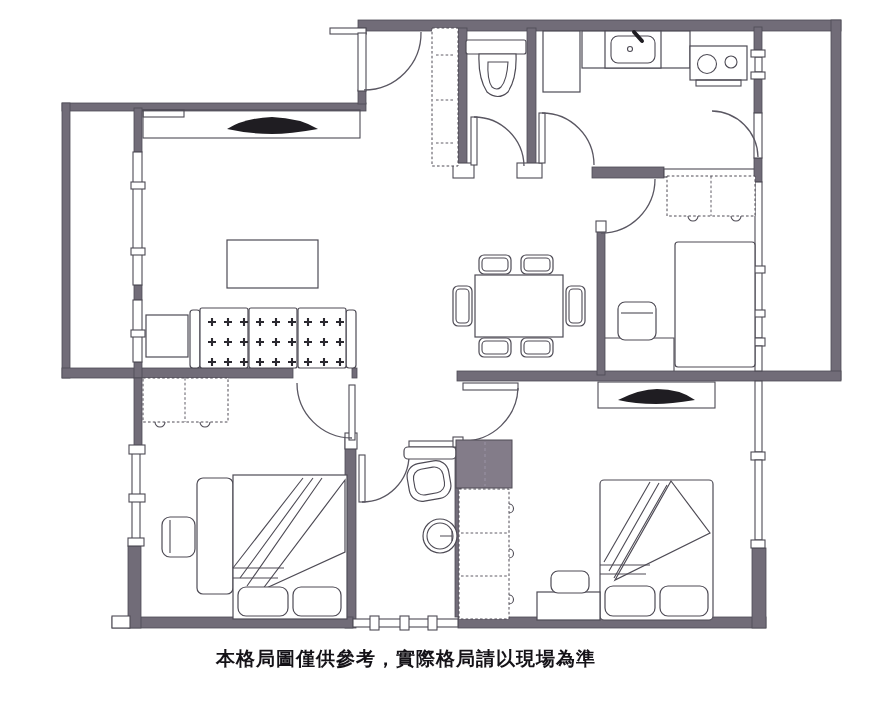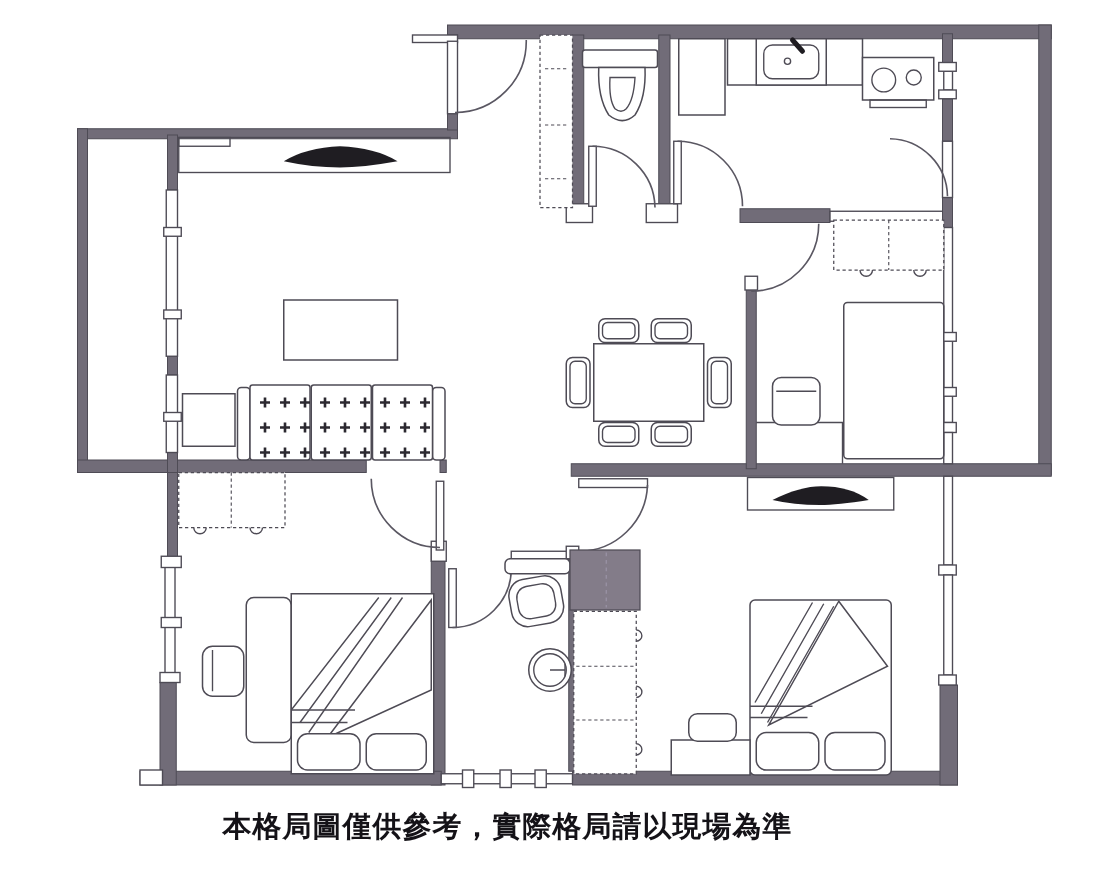--- a/index.html
+++ b/index.html
@@ -15,21 +15,21 @@
   .furn{fill:#fff;stroke:var(--outline);stroke-width:1.2;}
   .furn2{fill:none;stroke:var(--outline);stroke-width:1.1;}
   .arc{fill:none;stroke:#5a5762;stroke-width:1.3;}
   .dashbox{fill:#fff;stroke:var(--outline);stroke-width:1;stroke-dasharray:2.6 2.2;}
   .dashline{fill:none;stroke:var(--outline);stroke-width:.9;stroke-dasharray:2.6 2.2;}
   .darkcab{fill:var(--cabinet-fill);stroke:var(--outline);stroke-width:1;}
   .cabdiv{stroke:#9a93a5;stroke-width:1;stroke-dasharray:3 3;}
   .tv{fill:var(--tv-black);stroke:none;}
   .blackline{stroke:var(--tv-black);stroke-width:4;stroke-linecap:round;}
   #caption{position:absolute;left:0;top:646px;width:812px;text-align:center;
-           font-size:23px;font-weight:bold;color:var(--caption-color);letter-spacing:1px;}
+           font-size:19px;font-weight:bold;color:var(--caption-color);letter-spacing:1px;}
 </style>
 </head>
 <body>
 
 <div id="canvas">
 <svg width="889" height="707" viewBox="0 0 889 707">
   <defs>
     <pattern id="tuft" width="16" height="20" patternUnits="userSpaceOnUse" patternTransform="translate(204,312)">
       <path d="M8,6 V14 M4,10 H12" stroke="#2b2930" stroke-width="2.1"></path>
     </pattern>

